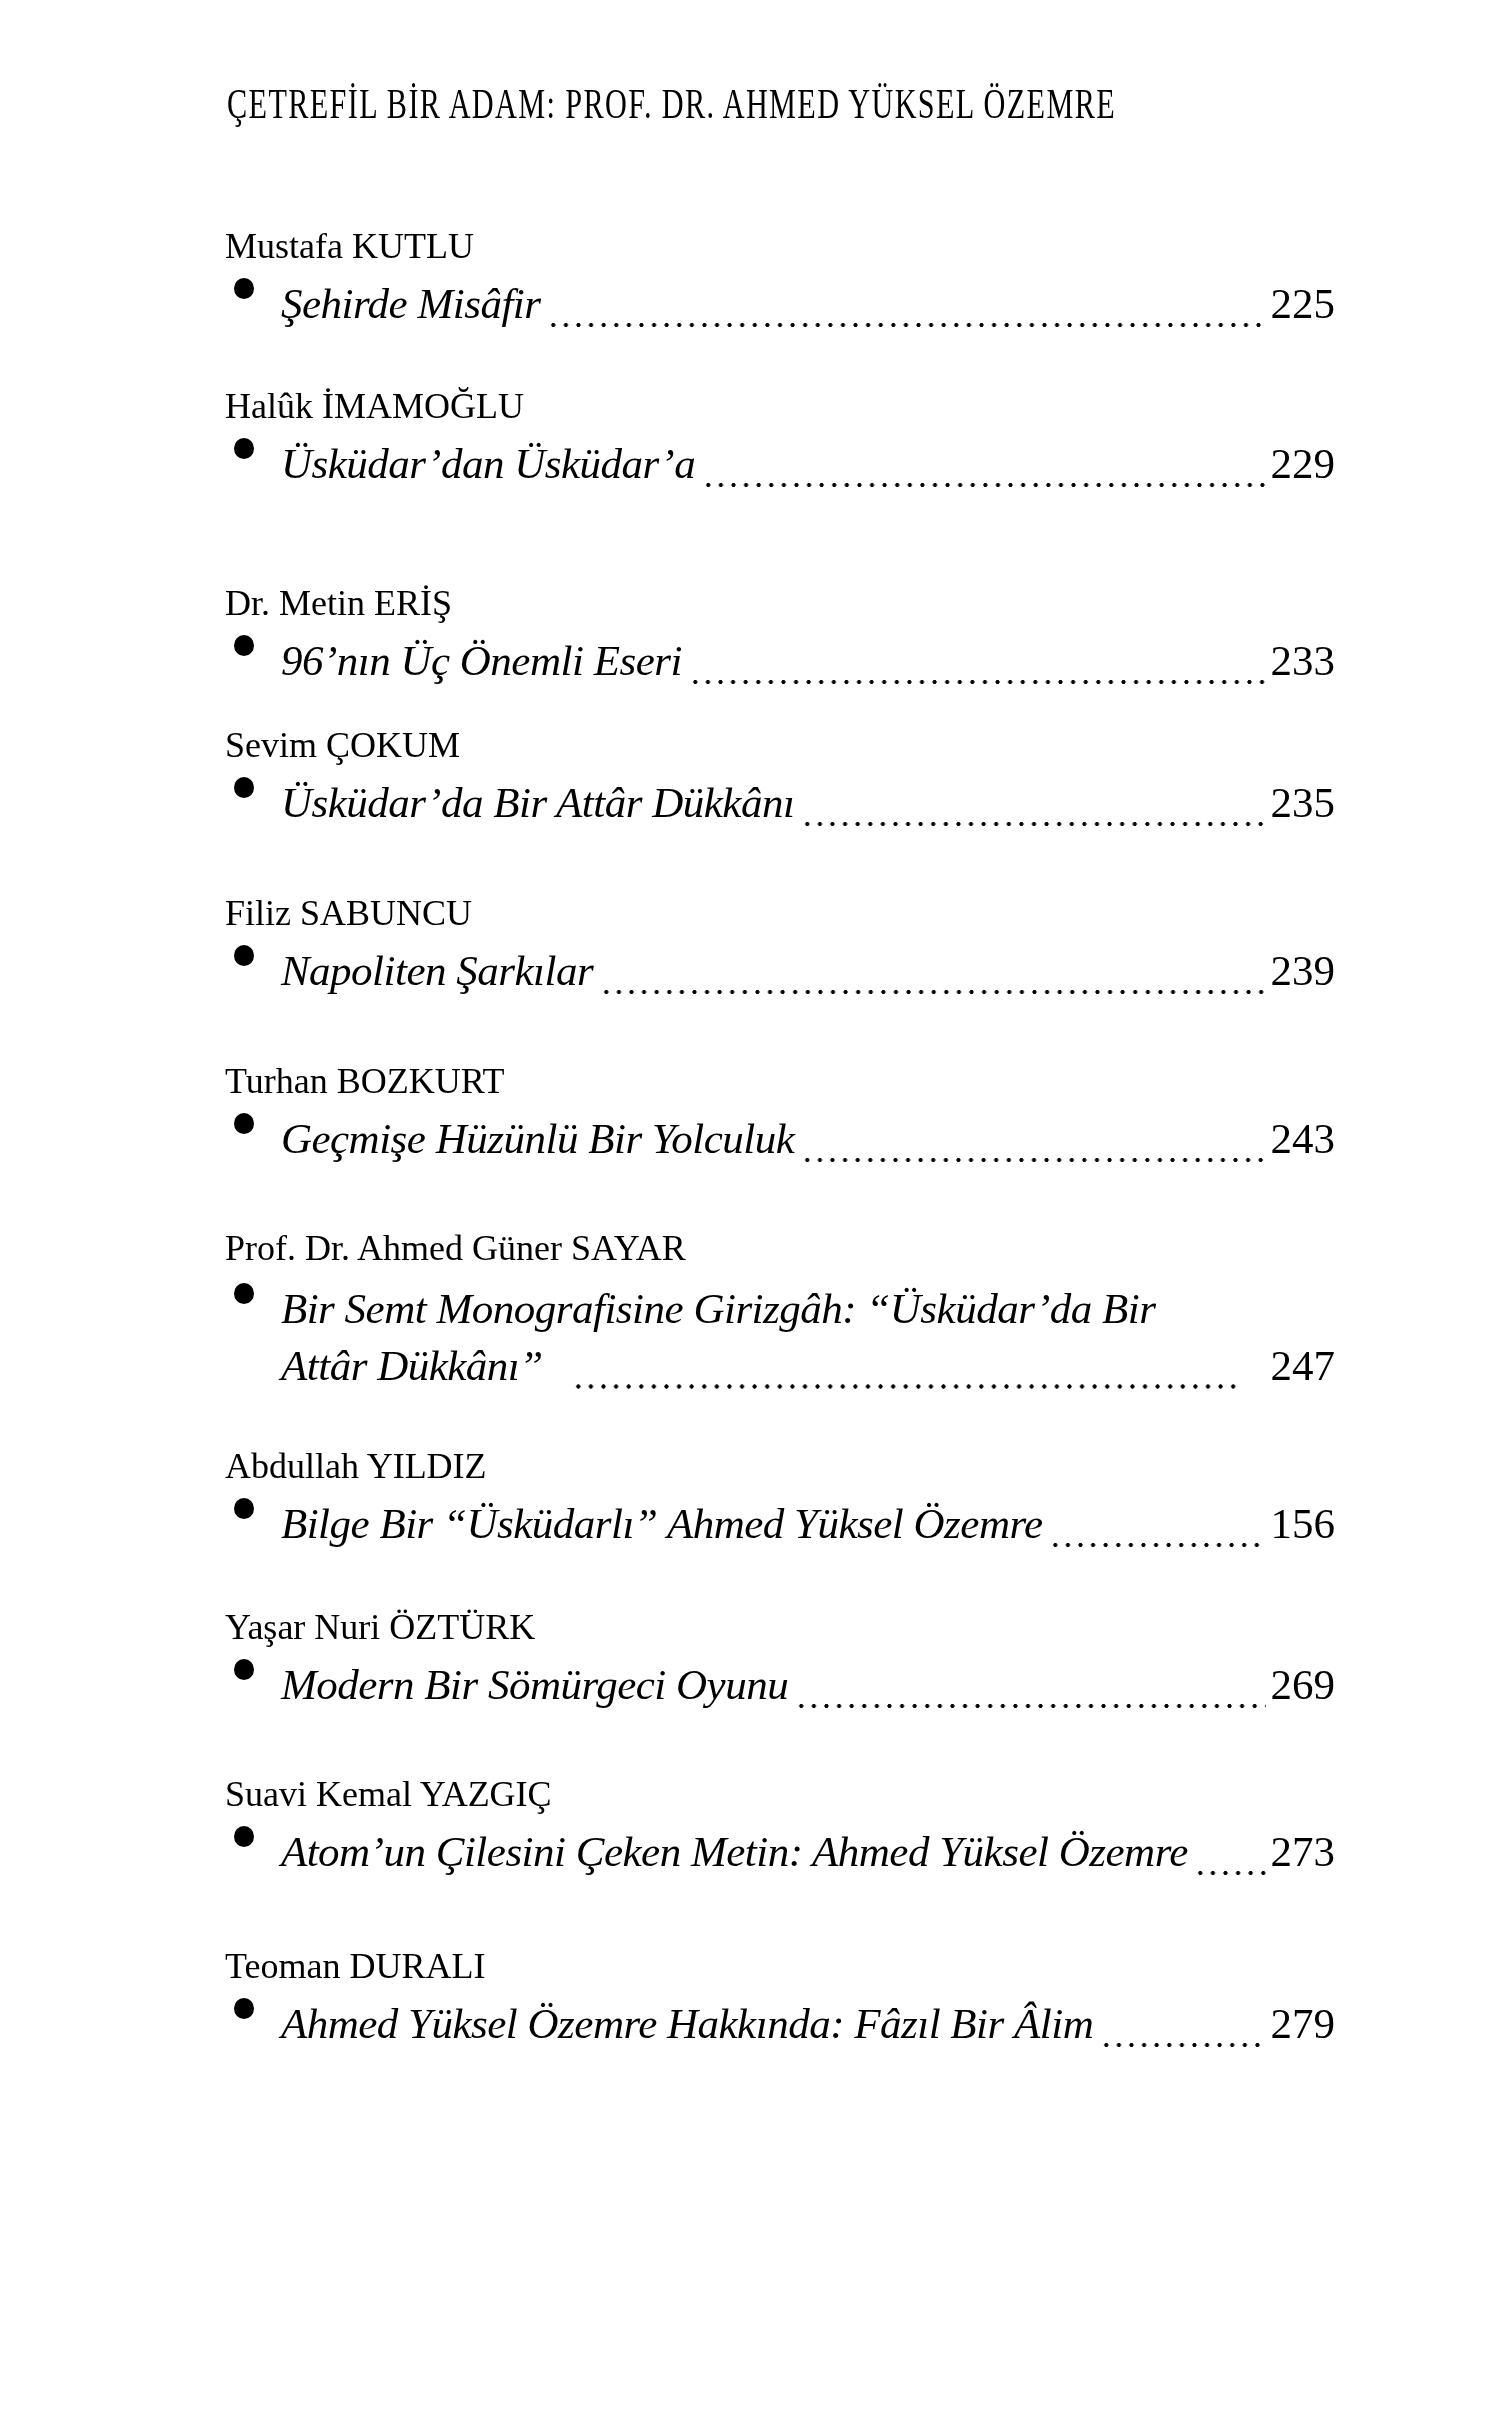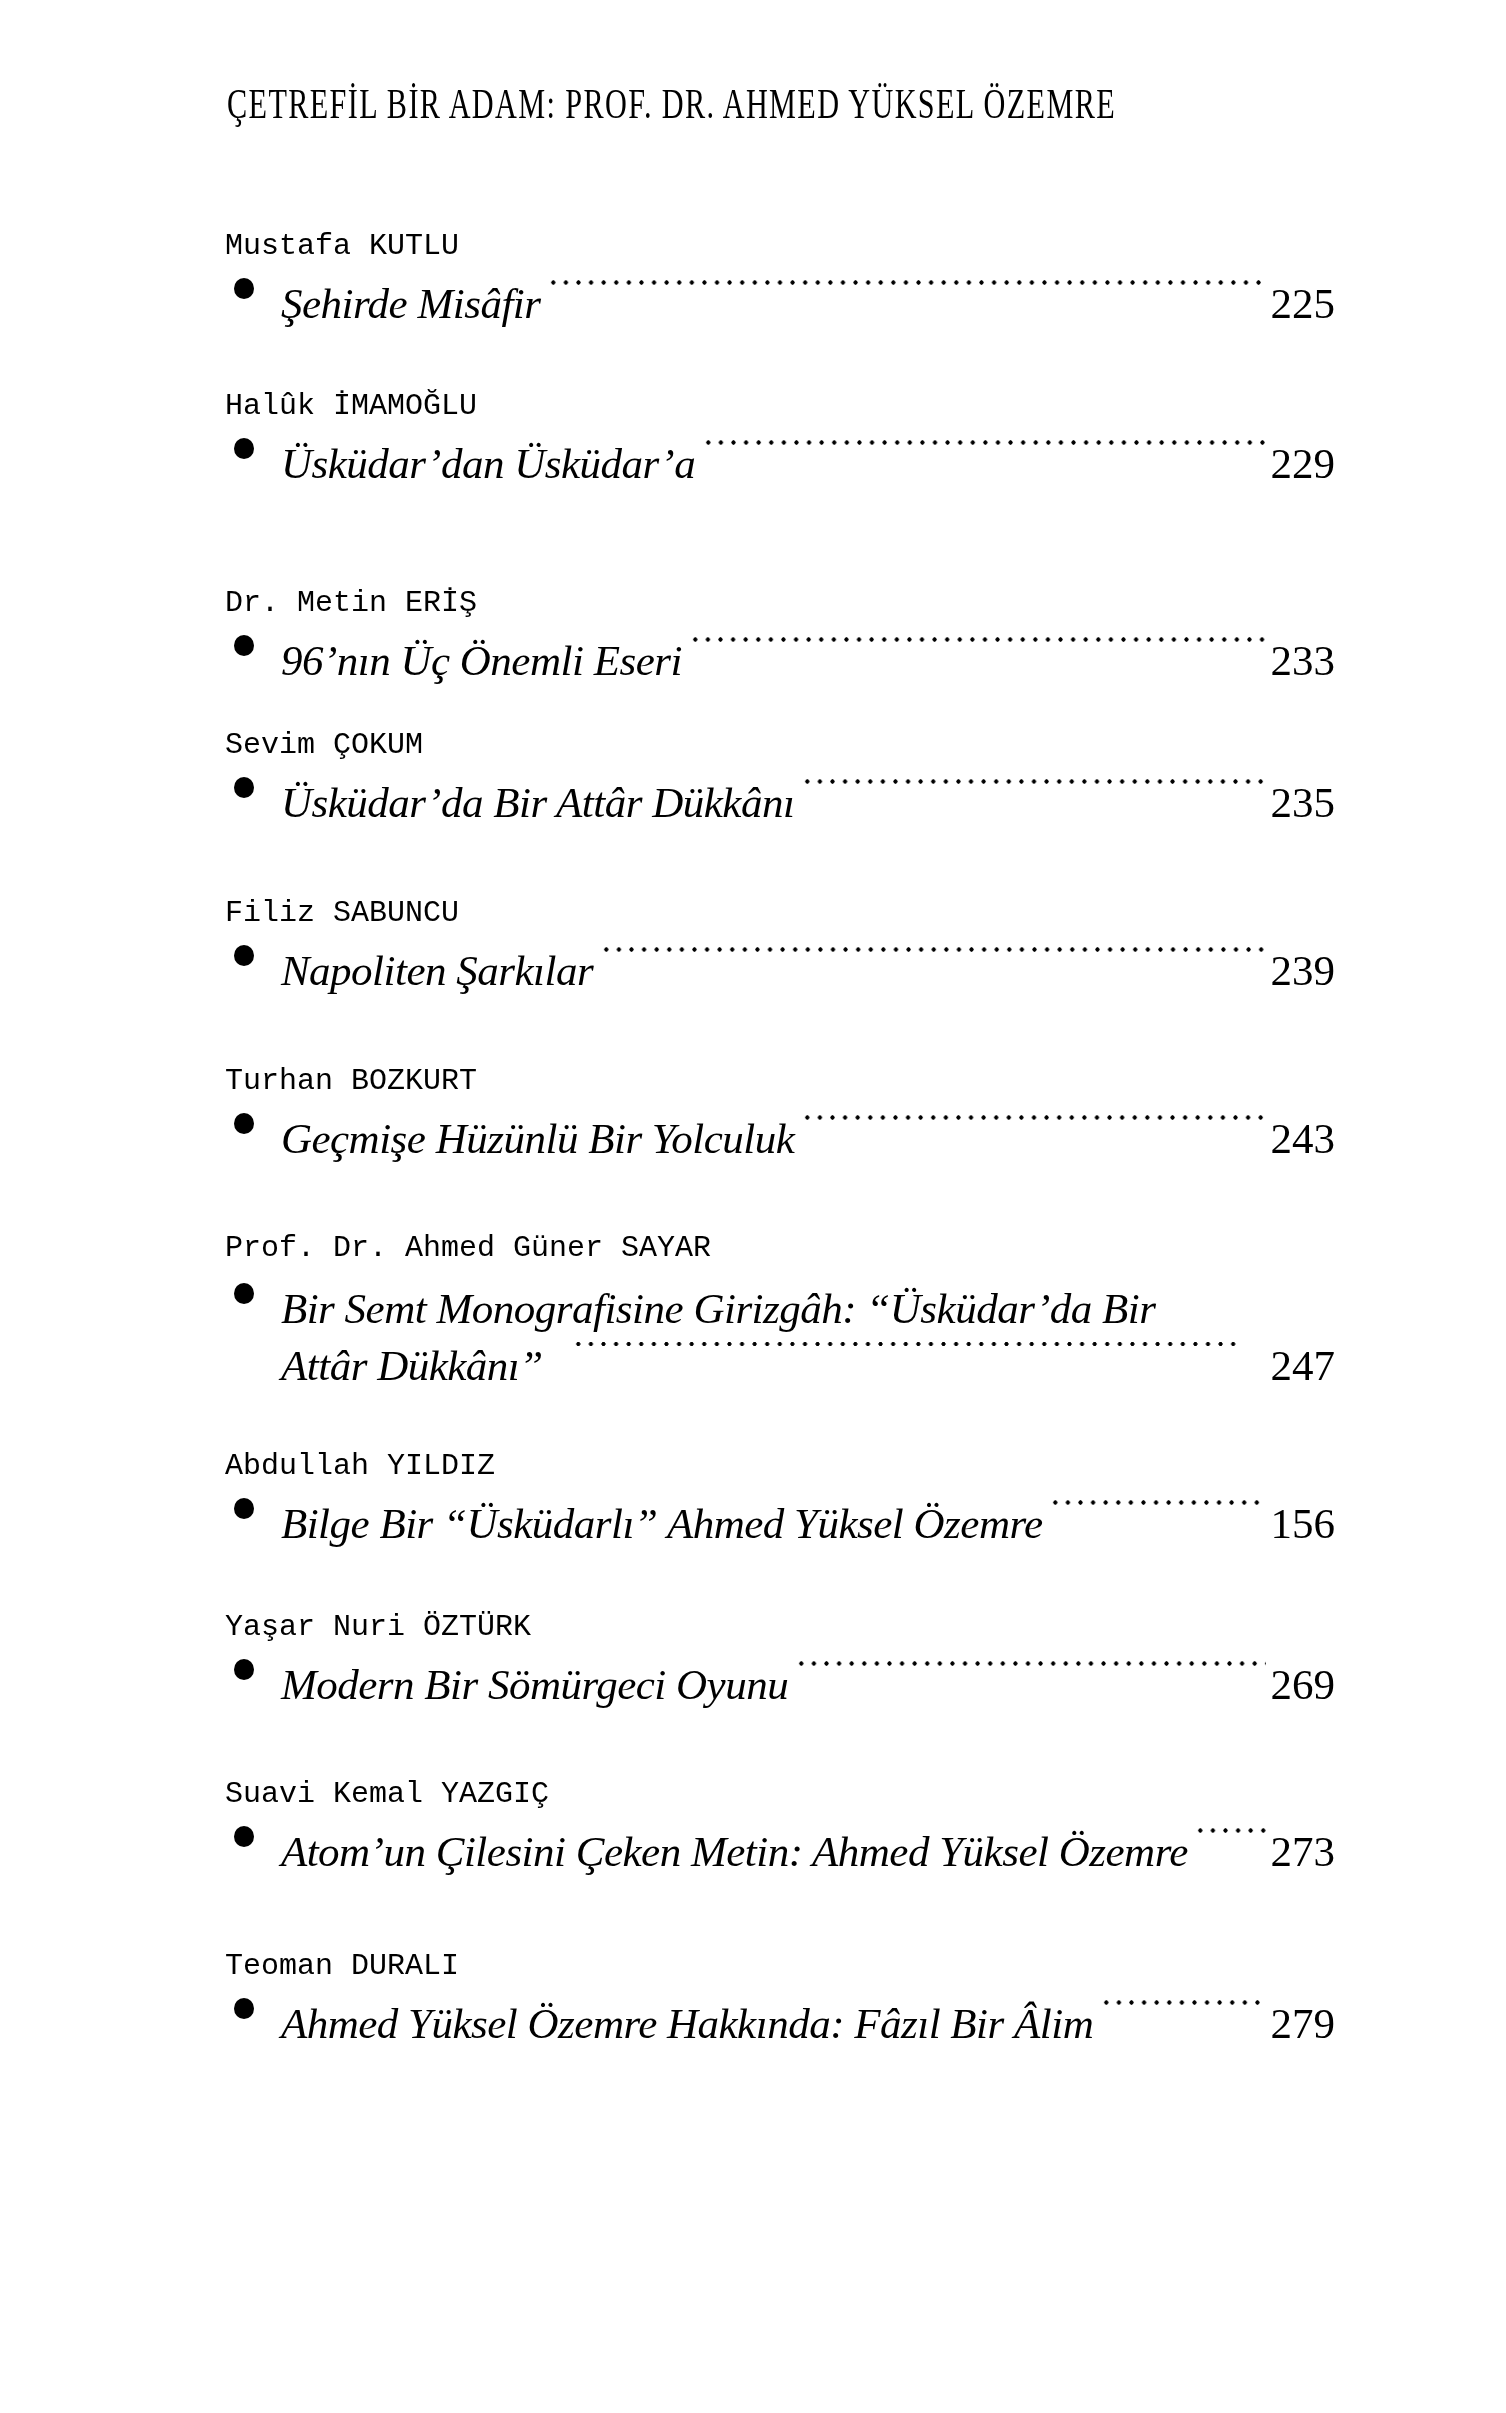--- a/index.html
+++ b/index.html
@@ -29,28 +29,27 @@
     transform-origin: left top;
   }
 
   
   .entry {
     position: absolute;
     left: 225px;
     right: 172px;
   }
   .author {
-    font-size: 30px;
+    font-size: 36px;
     line-height: 42px;
     white-space: nowrap;
-    font-family: Liberation Mono, monospace;
   }
   .row {
     display: flex;
-    align-items: flex-start;
+    align-items: flex-end;
     margin-top: 11.4px;
     font-size: 43px;
     line-height: 51px;
     font-style: italic;
   }
   .row-first { margin-top: 14px; }
   .row-cont  { margin-top: 5.7px; padding-left: 56px; gap: 23px; }
 
   .bullet {
     flex: 0 0 auto;

